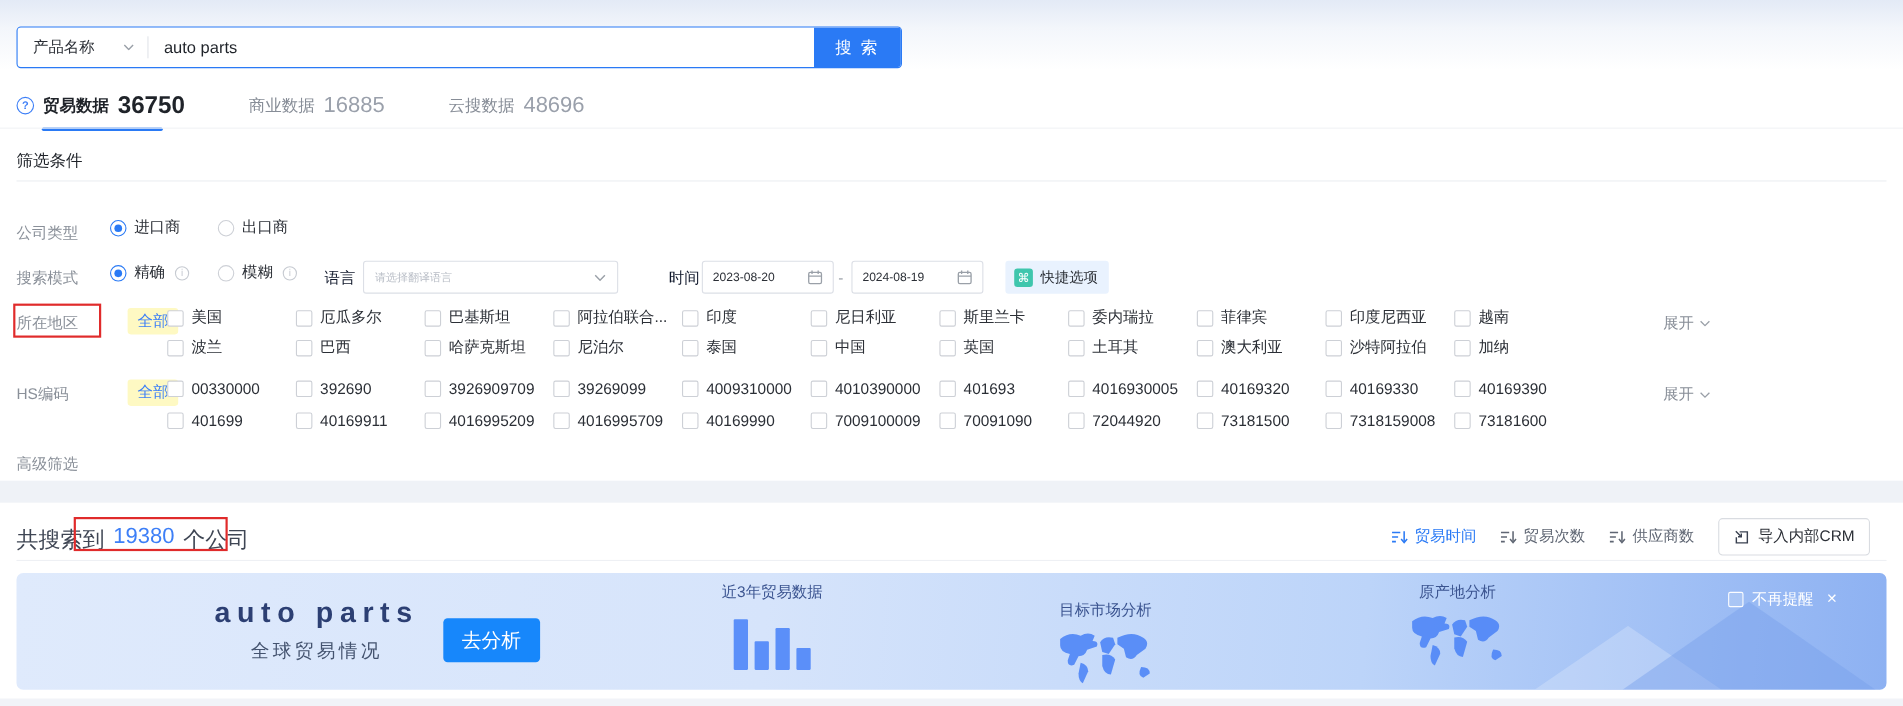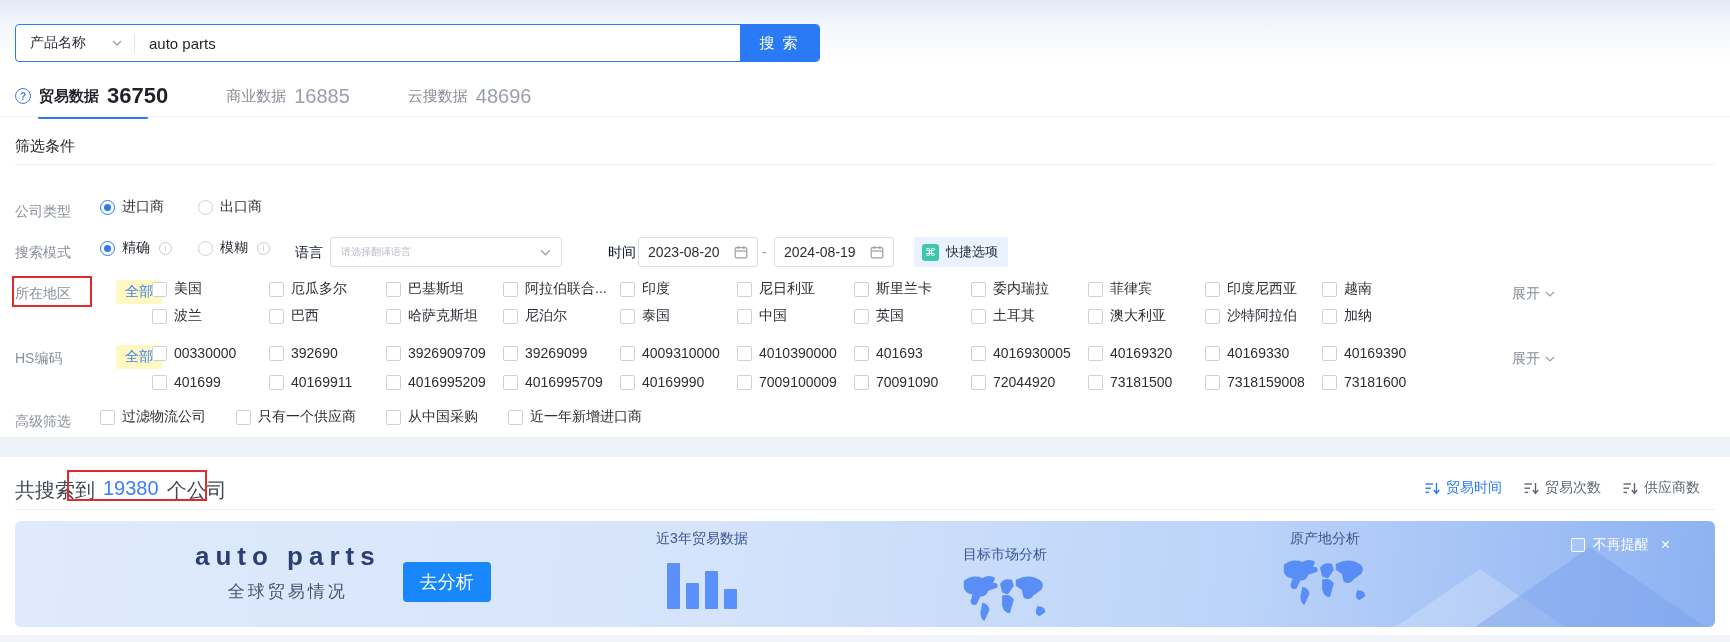--- a/index.html
+++ b/index.html
@@ -44,21 +44,21 @@
   .radio.on::after { content:''; position:absolute; inset:3px; border-radius:50%; background:#2a7af5; }
   .info { width:13px; height:13px; border:1px solid #c6cad1; border-radius:50%; color:#c6cad1; font-size:9px;
     display:inline-flex; align-items:center; justify-content:center; margin-left:2px; }
   .inline-label { position:absolute; font-size:14px; color:#0f172a; }
   .lang-select { position:absolute; left:330px; top:237px; width:232px; height:30px; border:1px solid #dcdfe6;
     border-radius:3px; background:#fff; display:flex; align-items:center; justify-content:space-between;
     padding:0 10px; cursor:pointer; }
   .lang-select .ph { font-size:10px; color:#b8bdc6; }
   .date-box { position:absolute; top:237px; width:120px; height:30px; border:1px solid #dcdfe6; border-radius:3px;
     background:#fff; display:flex; align-items:center; justify-content:space-between; padding:0 9px; cursor:pointer; }
-  .date-box .dv { font-size:14px; color:#2b2f36; }
+  .date-box .dv { font-size:11px; color:#2b2f36; }
   .date-dash { position:absolute; left:762px; top:244px; font-size:14px; color:#9aa0a8; }
   .quick-btn { position:absolute; left:914px; top:237px; height:30px; background:#e9f2fe; border-radius:3px;
     display:flex; align-items:center; gap:7px; padding:0 10px 0 8px; cursor:pointer; font-size:13px; color:#2b2f36; }
   .cmd-icon { width:17px; height:17px; background:#3fc6ad; border-radius:3px; color:#fff; font-size:11px;
     display:inline-flex; align-items:center; justify-content:center; }
 
   .all-pill { position:absolute; left:116px; font-size:14px; color:#3d7ff7; background:#fef9c3;
     padding:3px 9px; border-radius:3px; cursor:pointer; }
   .cb-grid { position:absolute; left:152px; display:grid; grid-template-columns:repeat(11,117px); }
   .cb-row-flex { position:absolute; left:100px; display:flex; gap:30px; }
@@ -398,38 +398,20 @@
     </label>
     </div>
   <div class="expand" style="top:350px;">
     <span>展开</span>
     <svg width="10" height="6" viewBox="0 0 10 6" fill="none" stroke="#9aa0a8" stroke-width="1.2">
         <polyline points="1,1 5,5 9,1"></polyline>
       </svg>
   </div>
 
   <div class="flabel" style="top:413px;">高级筛选</div>
-  <div class="cb-row-flex" style="top:408px;">
-      <label class="cb">
-      <span class="cb-box"></span>
-      <span>过滤物流公司</span>
-    </label>
-      <label class="cb">
-      <span class="cb-box"></span>
-      <span>只有一个供应商</span>
-    </label>
-      <label class="cb">
-      <span class="cb-box"></span>
-      <span>从中国采购</span>
-    </label>
-      <label class="cb">
-      <span class="cb-box"></span>
-      <span>近一年新增进口商</span>
-    </label>
-    </div>
 
   <div class="gray-band"></div>
 
   <div class="summary">
     <span>共搜索到</span>
     <span class="blue">19380</span>
     <span>个公司</span>
   </div>
   <div class="anno" style="left:67px; top:470px; width:140px; height:31px;"></div>
 
@@ -457,20 +439,28 @@
     <div class="sort">
       <svg width="15" height="13" viewBox="0 0 15 13" fill="none" stroke="currentColor" stroke-width="1.4">
           <line x1="0.5" y1="2" x2="8" y2="2"></line>
           <line x1="0.5" y1="6.2" x2="6" y2="6.2"></line>
           <line x1="0.5" y1="10.4" x2="4" y2="10.4"></line>
           <line x1="11.5" y1="1" x2="11.5" y2="10.5"></line>
           <polyline points="8.8,8 11.5,11.3 14.2,8"></polyline>
         </svg>
       <span>供应商数</span>
     </div>
+    <button class="crm-btn">
+      <svg width="15" height="15" viewBox="0 0 15 15" fill="none" stroke="#3a4150" stroke-width="1.3">
+          <path d="M5.5,2.5 H12.5 V12.5 H2.5 V7.5"></path>
+          <path d="M2,2 L7,7"></path>
+          <polyline points="7,4 7,7 4,7"></polyline>
+        </svg>
+      <span>导入内部CRM</span>
+    </button>
   </div>
   <div class="divider2"></div>
 
   <div class="banner">
     <div class="tri2"></div>
     <div class="tri1"></div>
 
     <div class="banner-left">
       <div>
         <div class="banner-kw">auto parts</div>

